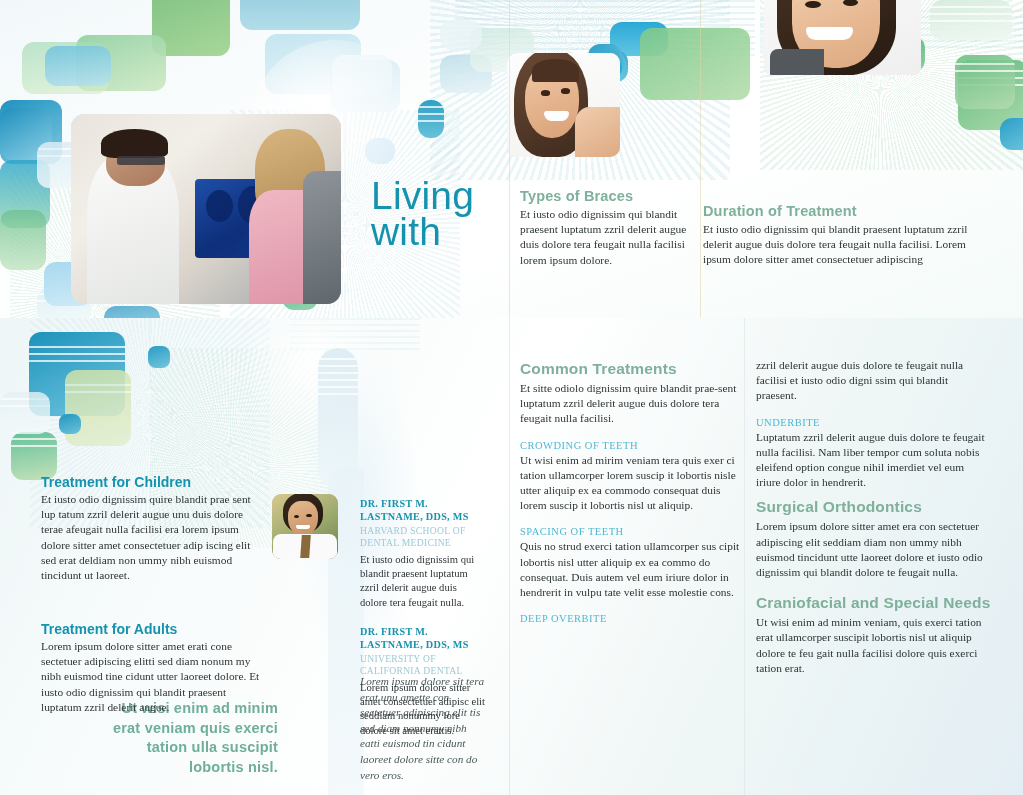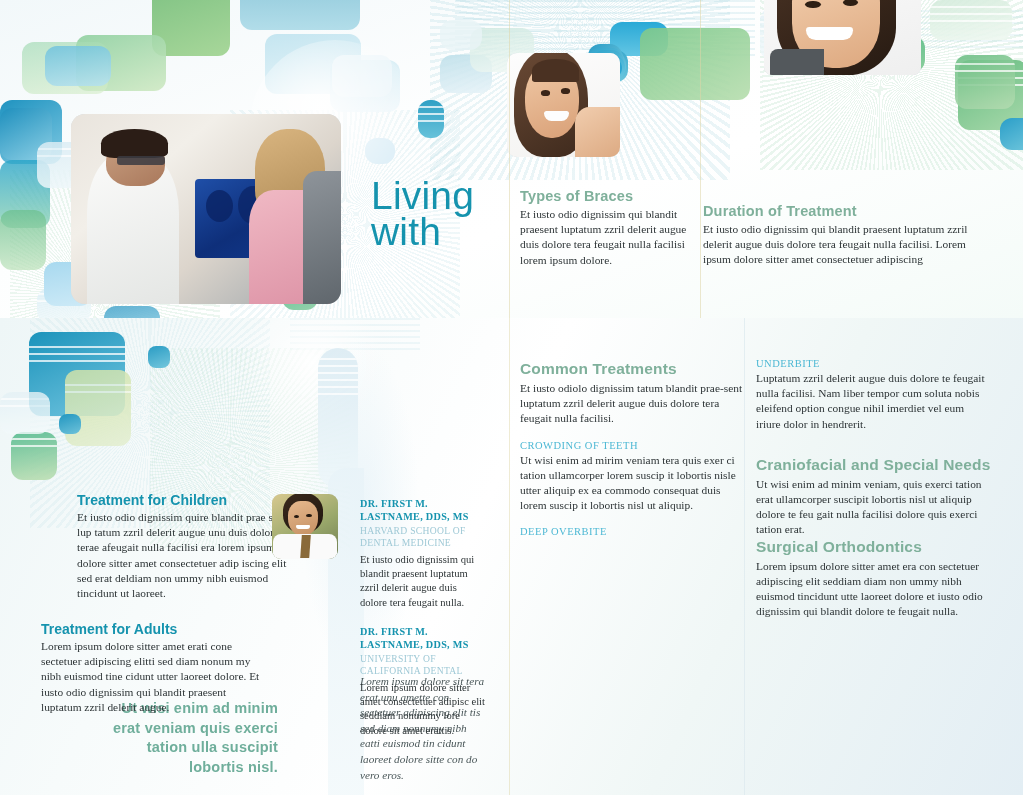--- a/index.html
+++ b/index.html
@@ -273,21 +273,21 @@
           <i></i>
           <i></i>
       </div>
 
       <div style="position:absolute;left:328px;top:150px;width:36px;height:470px;border-radius:18px 0 0 18px;
                   background:linear-gradient(180deg,#e8f3f8,#f6fbfc);opacity:.85;"></div>
     </div>
 
     <div class="pull">Ut wisi enim ad minim erat veniam quis exerci tation ulla suscipit lobortis nisl.</div>
 
-    <div class="col" style="left:41px;top:174px;width:226px;margin-left:36px;">
+    <div class="col" style="left:41px;top:156px;width:226px;">
       <div class="h-teal">Treatment for Children</div>
       <p class="body-serif">Et iusto odio dignissim quire blandit prae sent lup tatum zzril delerit augue unu duis dolore terae afeugait nulla facilisi era lorem ipsum dolore sitter amet consectetuer adip iscing elit sed erat deldiam non ummy nibh euismod tincidunt ut laoreet.</p>
     </div>
 
     <div class="col" style="left:41px;top:303px;width:226px;">
       <div class="h-teal">Treatment for Adults</div>
       <p class="body-serif">Lorem ipsum dolore sitter amet erati cone sectetuer adipiscing elitti sed diam nonum my nibh euismod tine cidunt utter laoreet dolore. Et iusto odio dignissim qui blandit praesent luptatum zzril delerit augue.</p>
     </div>
 
     <div class="photo r8" style="left:272px;top:176px;width:66px;height:65px;">
@@ -312,48 +312,53 @@
     </div>
 
     <div class="col" style="left:360px;top:308px;width:126px;">
       <div class="bio-name">DR. FIRST M. LASTNAME, DDS, MS</div>
       <div class="bio-school">UNIVERSITY OF CALIFORNIA DENTAL</div>
       <p class="body-serif sm">Lorem ipsum dolore sitter amet consectetuer adipisc elit seddiam nonummy lore dolore sit amet erattis.</p>
     </div>
 
     <div class="col" style="left:520px;top:42px;width:225px;">
       <div class="h-green big">Common Treatments</div>
-      <p class="body-serif blk">Et iusto odiolo dignissim tatum blandit prae-sent luptatum zzril delerit augue duis dolore tera feugait nulla facilisi.</p>
+      <p class="body-serif blk">Et sitte odiolo dignissim quire blandit prae-sent luptatum zzril delerit augue duis dolore tera feugait nulla facilisi.</p>
 
       <div style="margin-bottom:13px;">
         <div class="h-sub">CROWDING OF TEETH</div>
         <p class="body-serif">Ut wisi enim ad mirim veniam tera quis exer ci tation ullamcorper lorem suscip it lobortis nisle utter aliquip ex ea commodo consequat duis lorem suscip it lobortis nisl ut aliquip.</p>
       </div>
 
+      <div style="margin-bottom:13px;">
+        <div class="h-sub">SPACING OF TEETH</div>
+        <p class="body-serif">Quis no strud exerci tation ullamcorper sus cipit lobortis nisl utter aliquip ex ea commo do consequat. Duis autem vel eum iriure dolor in hendrerit in vulpu tate velit esse molestie cons.</p>
+      </div>
 
       <div>
         <div class="h-sub">DEEP OVERBITE</div>
       </div>
     </div>
 
     <div class="col" style="left:756px;top:40px;width:235px;">
-
-      <div style="margin-bottom:24px;">
+      <p class="body-serif blk">zzril delerit augue duis dolore te feugait nulla facilisi et iusto odio digni ssim qui blandit praesent.</p>
+
+      <div style="margin-bottom:8px;">
         <div class="h-sub">UNDERBITE</div>
         <p class="body-serif">Luptatum zzril delerit augue duis dolore te feugait nulla facilisi. Nam liber tempor cum soluta nobis eleifend option congue nihil imerdiet vel eum iriure dolor in hendrerit.</p>
+      </div>
+
+      <div style="margin-bottom:14px;">
+        <div class="h-green big">Surgical Orthodontics</div>
+        <p class="body-serif">Lorem ipsum dolore sitter amet era con sectetuer adipiscing elit seddiam diam non ummy nibh euismod tincidunt utte laoreet dolore et iusto odio dignissim qui blandit dolore te feugait nulla.</p>
       </div>
 
       <div>
         <div class="h-green big">Craniofacial and Special Needs</div>
         <p class="body-serif">Ut wisi enim ad minim veniam, quis exerci tation erat ullamcorper suscipit lobortis nisl ut aliquip dolore te feu gait nulla facilisi dolore quis exerci tation erat.</p>
       </div>
-
-      <div style="margin-bottom:14px;">
-        <div class="h-green big">Surgical Orthodontics</div>
-        <p class="body-serif">Lorem ipsum dolore sitter amet era con sectetuer adipiscing elit seddiam diam non ummy nibh euismod tincidunt utte laoreet dolore et iusto odio dignissim qui blandit dolore te feugait nulla.</p>
-      </div>
     </div>
 
     <div class="fold-b" style="left:509px;"></div>
     <div class="fold-b" style="left:744px;background:rgba(220,232,238,.7);"></div>
   </div>
 
 </div>
 
 </body></html>

